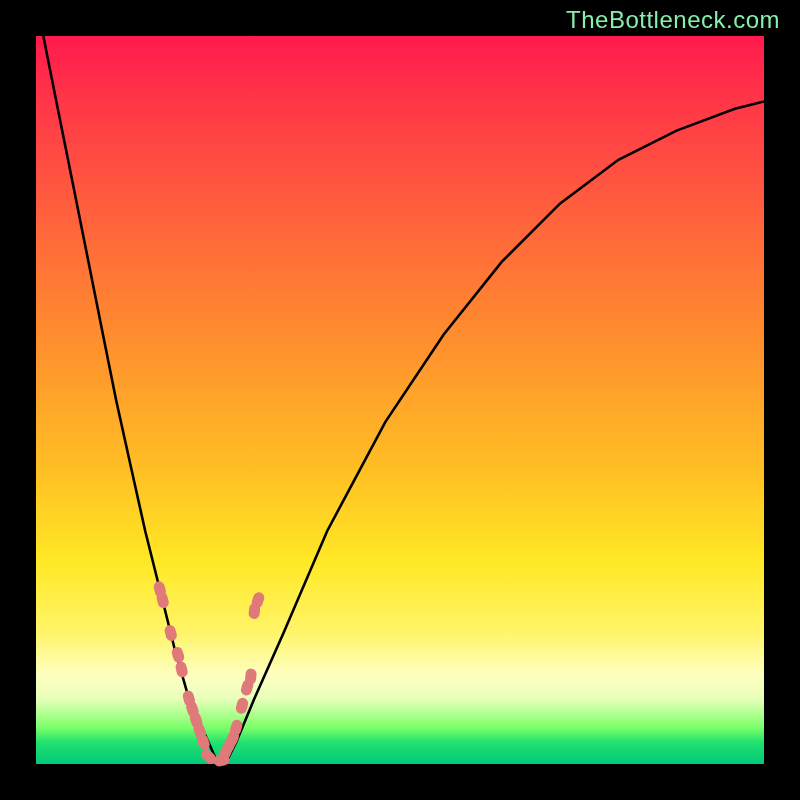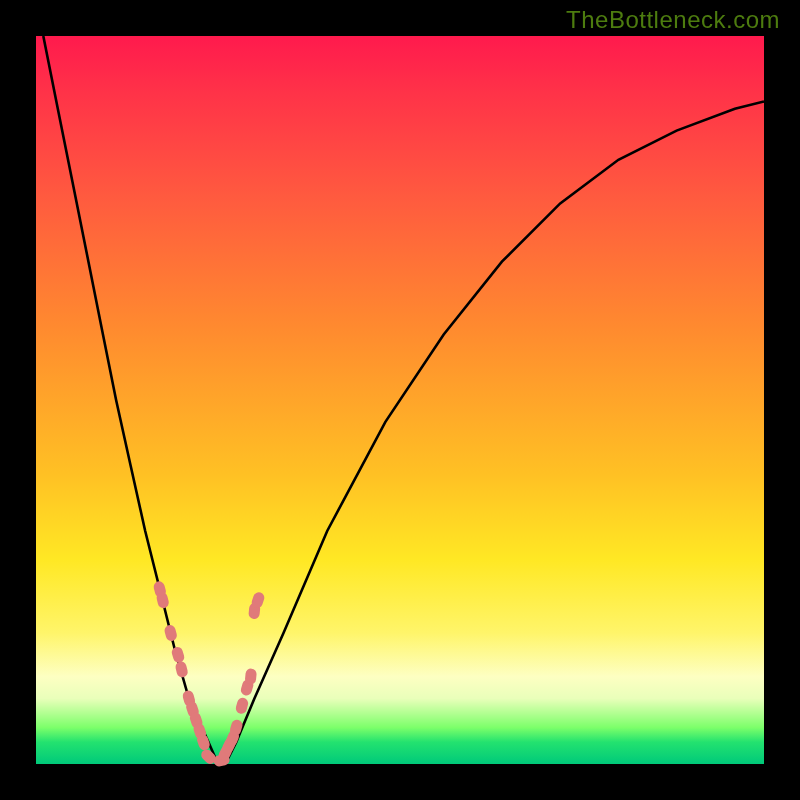--- a/index.html
+++ b/index.html
@@ -37,21 +37,21 @@
       #e9ffba 91%,
       #7cff6a 95%,
       #23e26f 97%,
       #00c97a 100%
     );
   }
   .watermark {
     position: absolute;
     top: 6px;
     right: 20px;
-    color: #4d7c0f;
+    color: #86efac;
     font-size: 24px;
     letter-spacing: 0.5px;
     font-weight: 500;
     text-align: center;
   }
   svg.plot {
     position: absolute;
     left: 0;
     top: 0;
     width: 728px;

